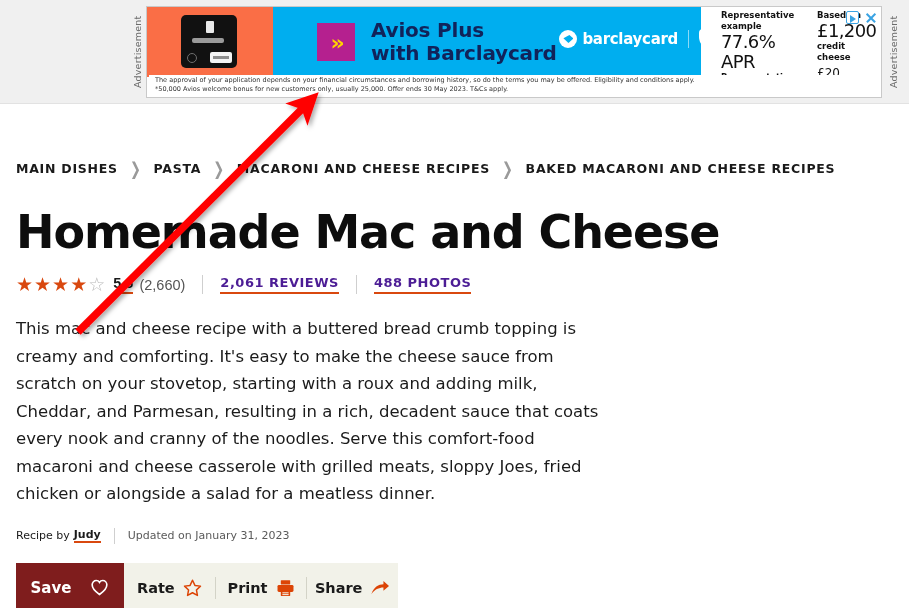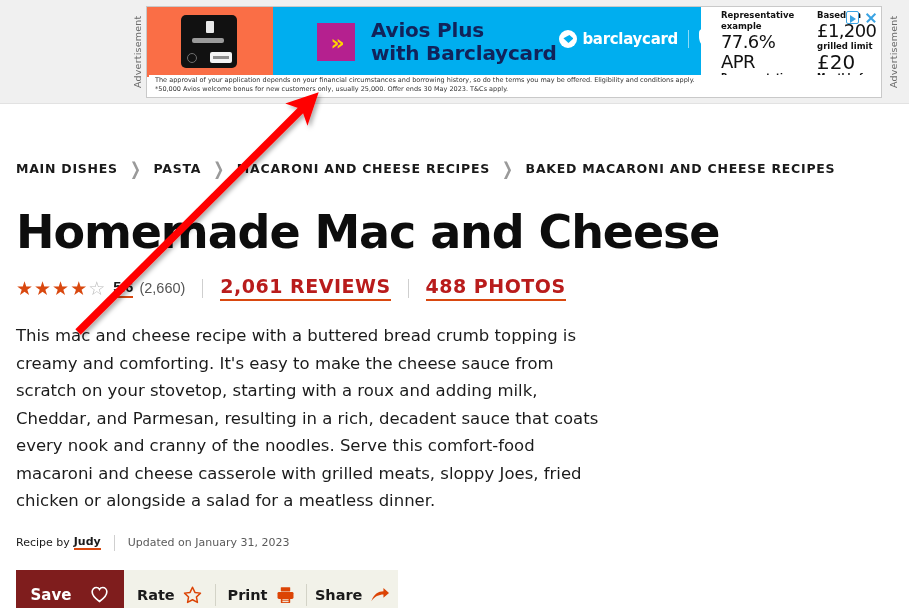--- a/index.html
+++ b/index.html
@@ -200,21 +200,21 @@
   }
   .rep-big {
     font-size: 18px;
     font-weight: normal;
     line-height: 20px;
     letter-spacing: -.6px;
     color: #111;
     font-family: "DejaVu Sans", sans-serif;
   }
   .rep-big2 {
-    font-size: 20px;
+    font-size: 12px;
     line-height: 20px;
     color: #111;
     font-family: "DejaVu Sans", sans-serif;
   }
 
   .ad-fine {
     position: absolute;
     left: 2px; bottom: 0;
     width: 736px; height: 22px;
     background: #ffffff;
@@ -323,24 +323,24 @@
     margin-left: 6px;
     font-size: 14.5px;
     color: #555555;
   }
   .vr {
     width: 1px; height: 19px;
     background: #cfcfcf;
     margin: 0 17px;
   }
   .link-bold {
-    font-size: 19px;
+    font-size: 13px;
     font-weight: bold;
     letter-spacing: .5px;
-    color: #b91c1c;
+    color: #4c1d95;
     border-bottom: 2px solid #d9480f;
     padding-bottom: 2px;
     cursor: pointer;
     font-family: "DejaVu Sans", sans-serif;
   }
 
   .desc {
     margin-top: 21px;
     width: 600px;
     font-size: 16.5px;
@@ -461,21 +461,21 @@
           <div class="rep-left">
             <div class="rep-small">Representative example</div>
             <div class="rep-big">77.6% APR</div>
             <div class="rep-small">Representative (variable)</div>
             <div class="rep-big2">27.9% p.a.</div>
             <div class="rep-small">Purchase rate (variable)</div>
           </div>
           <div class="rep-right">
             <div class="rep-small">Based on</div>
             <div class="rep-big">£1,200</div>
-            <div class="rep-small">grilled limit</div>
+            <div class="rep-small">credit cheese</div>
             <div class="rep-big2">£20</div>
             <div class="rep-small">Monthly fee</div>
           </div>
         </div>
       </div>
 
       <div class="ad-fine">
         <div>The approval of your application depends on your financial circumstances and borrowing history, so do the terms you may be offered. Eligibility and conditions apply.</div>
         <div>*50,000 Avios welcome bonus for new customers only, usually 25,000. Offer ends 30 May 2023. T&amp;Cs apply.</div>
       </div>

